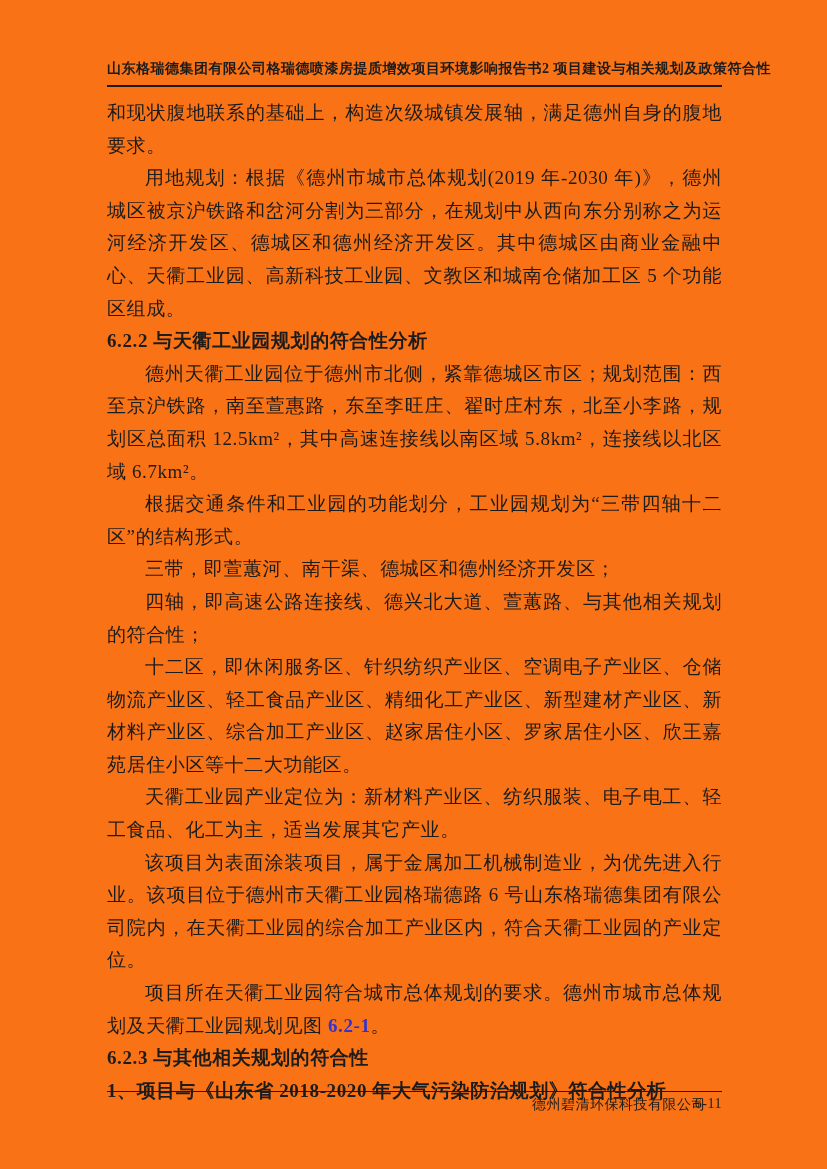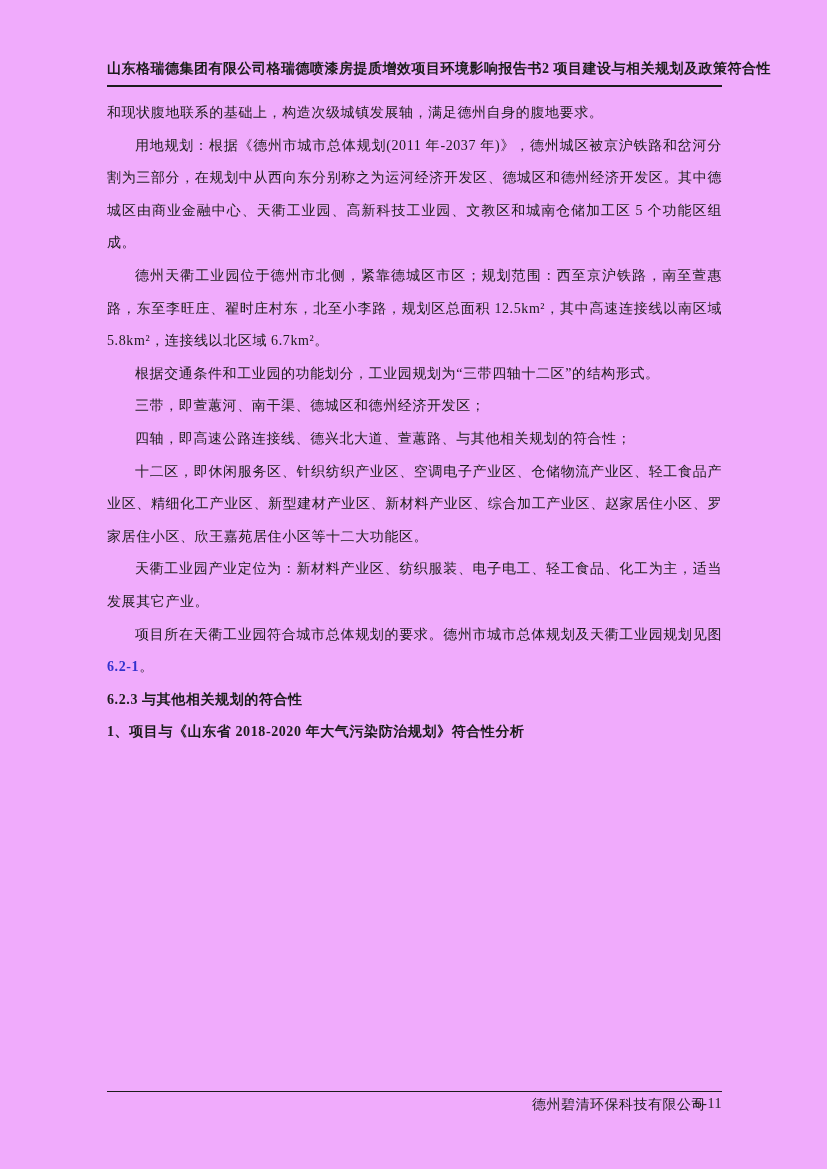--- a/index.html
+++ b/index.html
@@ -2,21 +2,21 @@
 <html><head>
 <meta charset="utf-8">
 <style>
   * { margin: 0; padding: 0; box-sizing: border-box; }
   html, body { background: #888; }
   .page {
     position: relative;
     width: 827px;
     height: 1169px;
     margin: 0 auto;
-    background: #f0abfc;
+    background: #f97316;
     font-family: "Liberation Serif", "DejaVu Serif", serif;
     color: #1c1c1c;
     overflow: hidden;
   }
   .header {
     position: absolute;
     left: 107px;
     width: 615px;
     top: 60px;
     display: flex;
@@ -27,21 +27,21 @@
     letter-spacing: 0.5px;
     padding-bottom: 7px;
     border-bottom: 2px solid #1c1c1c;
     white-space: nowrap;
   }
   .content {
     position: absolute;
     left: 107px;
     width: 615px;
     top: 97px;
-    font-size: 14px;
+    font-size: 19px;
     line-height: 32.6px;
     letter-spacing: 0.6px;
     text-align: justify;
   }
   .content p { margin: 0; }
   .content p.body { text-indent: 2em; }
   .content p.continuation { text-indent: 0; }
   .content p.heading { text-indent: 0; font-weight: bold; }
   .figure-link { text-decoration: none; cursor: pointer; font-weight: bold; }
   .footer-rule {
@@ -75,27 +75,29 @@
 
 <div class="page">
 
   <div class="header">
     <span>山东格瑞德集团有限公司格瑞德喷漆房提质增效项目环境影响报告书</span>
     <span>2 项目建设与相关规划及政策符合性</span>
   </div>
 
   <div class="content">
       <p class="continuation"><span>和现状腹地联系的基础上，构造次级城镇发展轴，满足德州自身的腹地要求。</span></p>
-      <p class="body"><span>用地规划：根据《德州市城市总体规划(2011 年-2037 年)》，德州城区被京沪铁路和岔河分割为三部分，在规划中从西向东分别称之为运河经济开发区、德城区和德州经济开发区。其中德城区由商业金融中心、天衢工业园、高新科技工业园、文教区和城南仓储加工区 5 个功能区组成。</span></p>
+      <p class="body"><span>用地规划：根据《德州市城市总体规划(2019 年-2030 年)》，德州城区被京沪铁路和岔河分割为三部分，在规划中从西向东分别称之为运河经济开发区、德城区和德州经济开发区。其中德城区由商业金融中心、天衢工业园、高新科技工业园、文教区和城南仓储加工区 5 个功能区组成。</span></p>
+      <p class="heading"><span>6.2.2 与天衢工业园规划的符合性分析</span></p>
       <p class="body"><span>德州天衢工业园位于德州市北侧，紧靠德城区市区；规划范围：西至京沪铁路，南至萱惠路，东至李旺庄、翟时庄村东，北至小李路，规划区总面积 12.5km²，其中高速连接线以南区域 5.8km²，连接线以北区域 6.7km²。</span></p>
       <p class="body"><span>根据交通条件和工业园的功能划分，工业园规划为“三带四轴十二区”的结构形式。</span></p>
       <p class="body"><span>三带，即萱蕙河、南干渠、德城区和德州经济开发区；</span></p>
       <p class="body"><span>四轴，即高速公路连接线、德兴北大道、萱蕙路、与其他相关规划的符合性；</span></p>
       <p class="body"><span>十二区，即休闲服务区、针织纺织产业区、空调电子产业区、仓储物流产业区、轻工食品产业区、精细化工产业区、新型建材产业区、新材料产业区、综合加工产业区、赵家居住小区、罗家居住小区、欣王嘉苑居住小区等十二大功能区。</span></p>
       <p class="body"><span>天衢工业园产业定位为：新材料产业区、纺织服装、电子电工、轻工食品、化工为主，适当发展其它产业。</span></p>
+      <p class="body"><span>该项目为表面涂装项目，属于金属加工机械制造业，为优先进入行业。该项目位于德州市天衢工业园格瑞德路 6 号山东格瑞德集团有限公司院内，在天衢工业园的综合加工产业区内，符合天衢工业园的产业定位。</span></p>
       <p class="body"><span>项目所在天衢工业园符合城市总体规划的要求。德州市城市总体规划及天衢工业园规划见图 </span><span class="figure-link" style="color: rgb(50, 50, 205);">6.2-1</span><span>。</span></p>
       <p class="heading"><span>6.2.3 与其他相关规划的符合性</span></p>
       <p class="heading"><span>1、项目与《山东省 2018-2020 年大气污染防治规划》符合性分析</span></p>
     </div>
 
   <div class="footer-rule"></div>
 
   <div class="footer">
     <span class="page-num">6-11</span>
     <span class="company">德州碧清环保科技有限公司</span>

